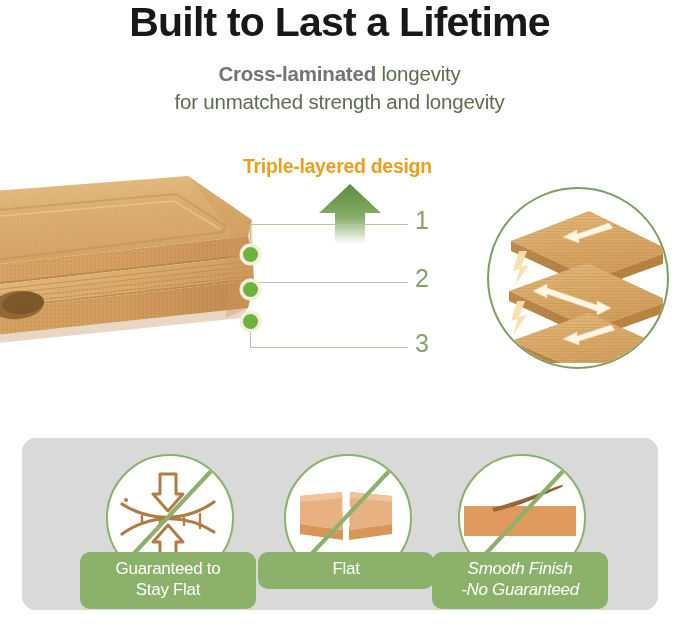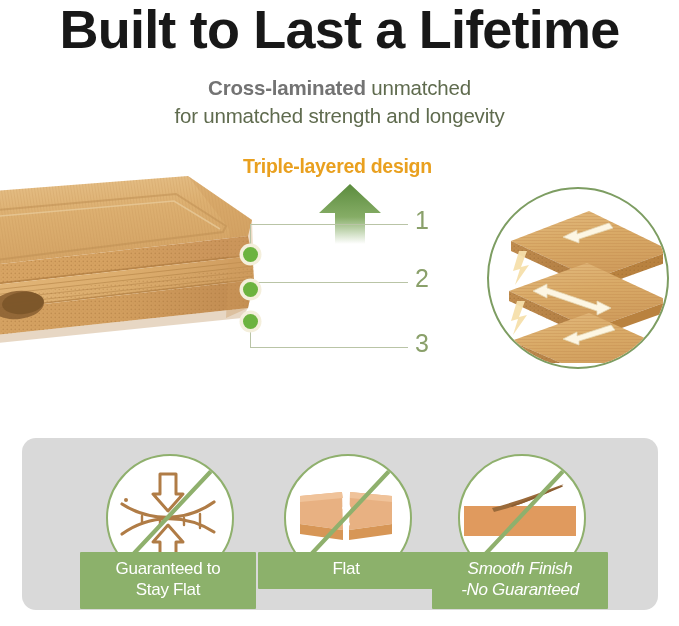--- a/index.html
+++ b/index.html
@@ -19,21 +19,21 @@
   
   .header {
     position: absolute;
     top: 0; left: 0;
     width: 679px;
     text-align: center;
   }
   .main-title {
     margin: 0;
     padding-top: 0px;
-    font-size: 54px;
+    font-size: 41px;
     font-weight: bold;
     letter-spacing: -0.8px;
     color: #181818;
     line-height: 1.08;
     font-family: "Liberation Sans", sans-serif;
   }
   .subtitle {
     margin: 0;
     padding-top: 16px;
     font-size: 20.5px;
@@ -146,36 +146,36 @@
     overflow: hidden;
   }
   .feature .badge {
     position: absolute;
     left: 0;
     top: 98px;
     width: 176px;
     box-sizing: border-box;
     padding: 7px 4px 9px;
     background: #8cb16b;
-    border-radius: 1px;
+    border-radius: 10px;
     color: #ffffff;
     text-align: center;
     font-size: 17px;
     line-height: 1.22;
     letter-spacing: -0.3px;
   }
   .feature .badge span { display: block; }
 </style>
 </head>
 <body>
 
 <div class="header">
   <h1 class="main-title">Built to Last a Lifetime</h1>
   <div class="subtitle">
-    <div><span class="accent">Cross-laminated</span><span> unmatched</span></div>
+    <div><span class="accent">Cross-laminated</span><span> longevity</span></div>
     <div>for unmatched strength and longevity</div>
   </div>
 </div>
 
 <div class="mid">
 
   <div class="triple-label">Triple-layered design</div>
 
   <div class="up-arrow">
     <svg width="66" height="62" viewBox="0 0 66 62">

